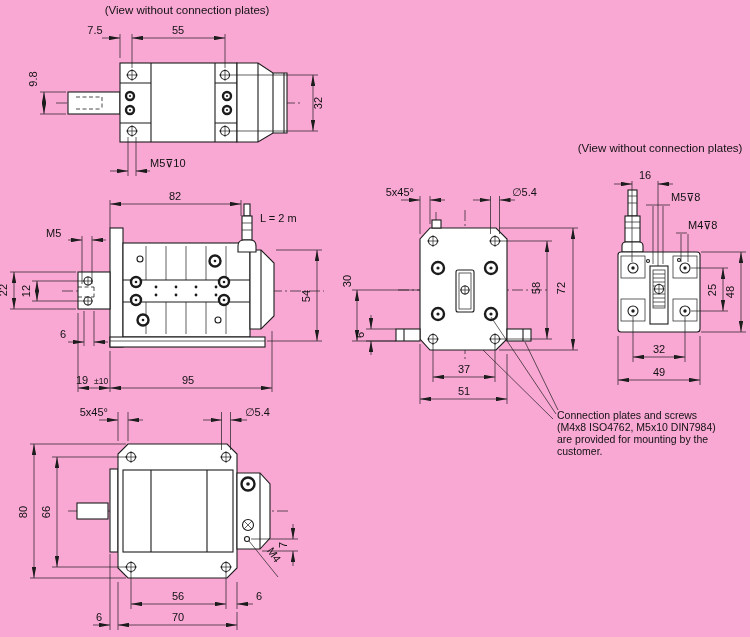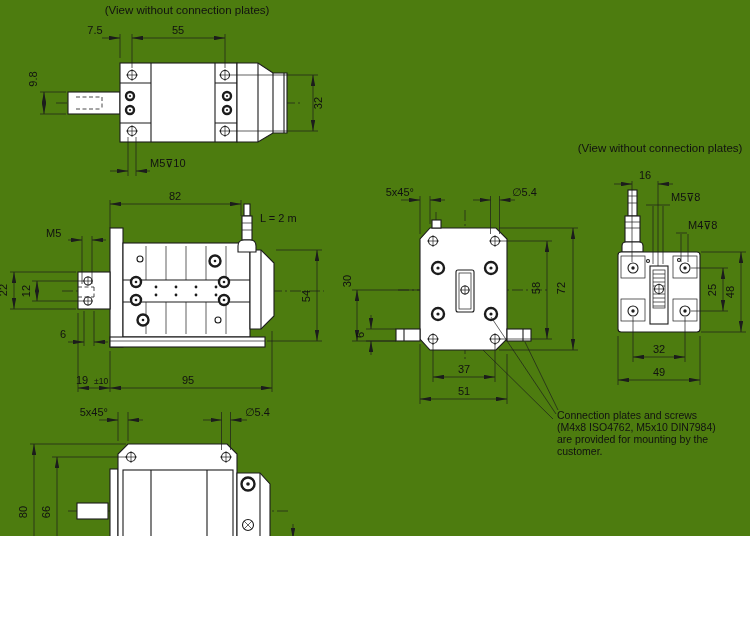--- a/index.html
+++ b/index.html
@@ -1,16 +1,16 @@
 <!DOCTYPE html>
 <html><head>
 <meta charset="utf-8">
 <style>
   html,body{margin:0;padding:0;background:#ffffff;}
-  .stage{position:relative;width:750px;height:536px;background:#4d7c0f;overflow:hidden;}
+  .stage{position:relative;width:750px;height:637px;background:#f9a8d4;overflow:hidden;}
   svg{display:block;}
   .s  {stroke:#1c1c1c;stroke-width:1.1;fill:none;stroke-linejoin:miter;}
   .sw {stroke:#1c1c1c;stroke-width:1.1;fill:#ffffff;}
   .t  {stroke:#1c1c1c;stroke-width:0.7;fill:none;}
   .cl {stroke:#1c1c1c;stroke-width:0.7;stroke-dasharray:11 3 2 3;fill:none;}
   .hd {stroke:#1c1c1c;stroke-width:0.8;stroke-dasharray:4 2.5;fill:none;}
   .ring{stroke:#1c1c1c;stroke-width:2.4;fill:#ffffff;}
   .dot{fill:#1c1c1c;stroke:none;}
   text{font-family:"Liberation Sans","DejaVu Sans",sans-serif;fill:#111111;}
   .dt {font-size:11px;}

